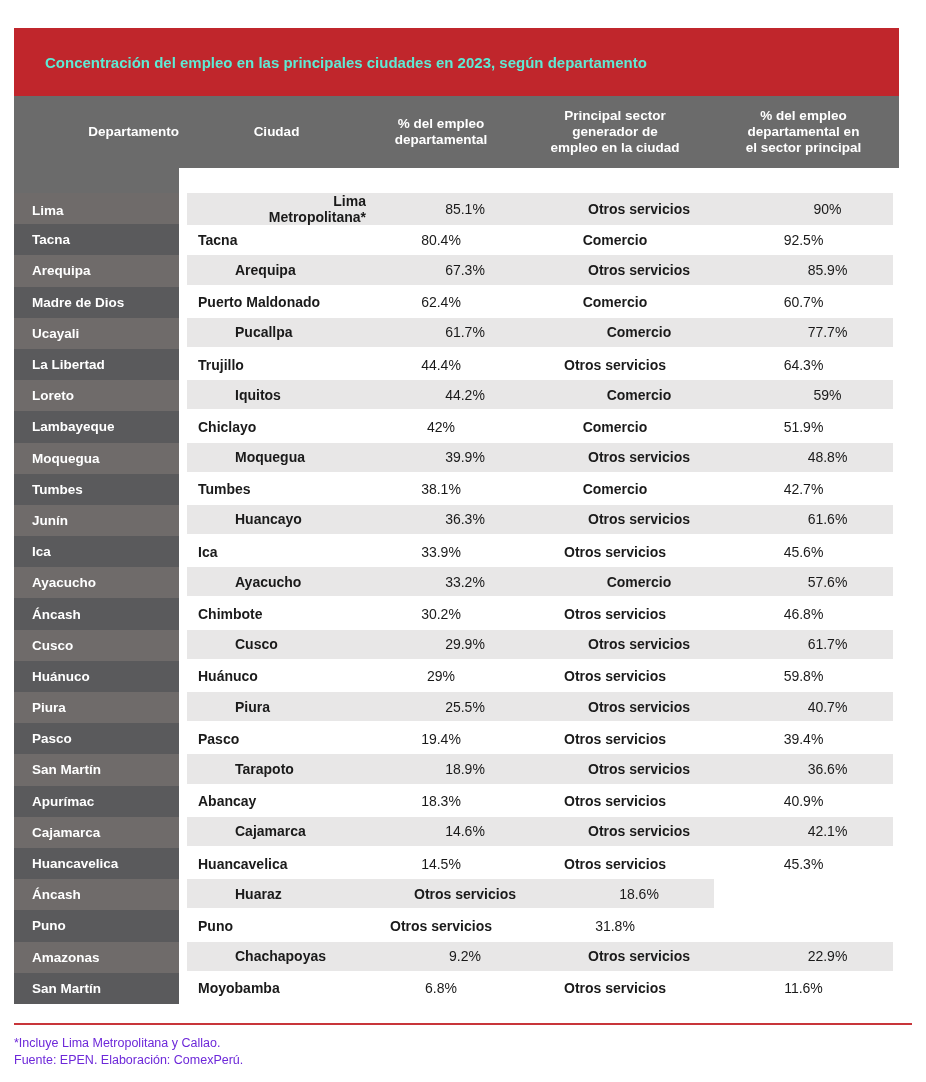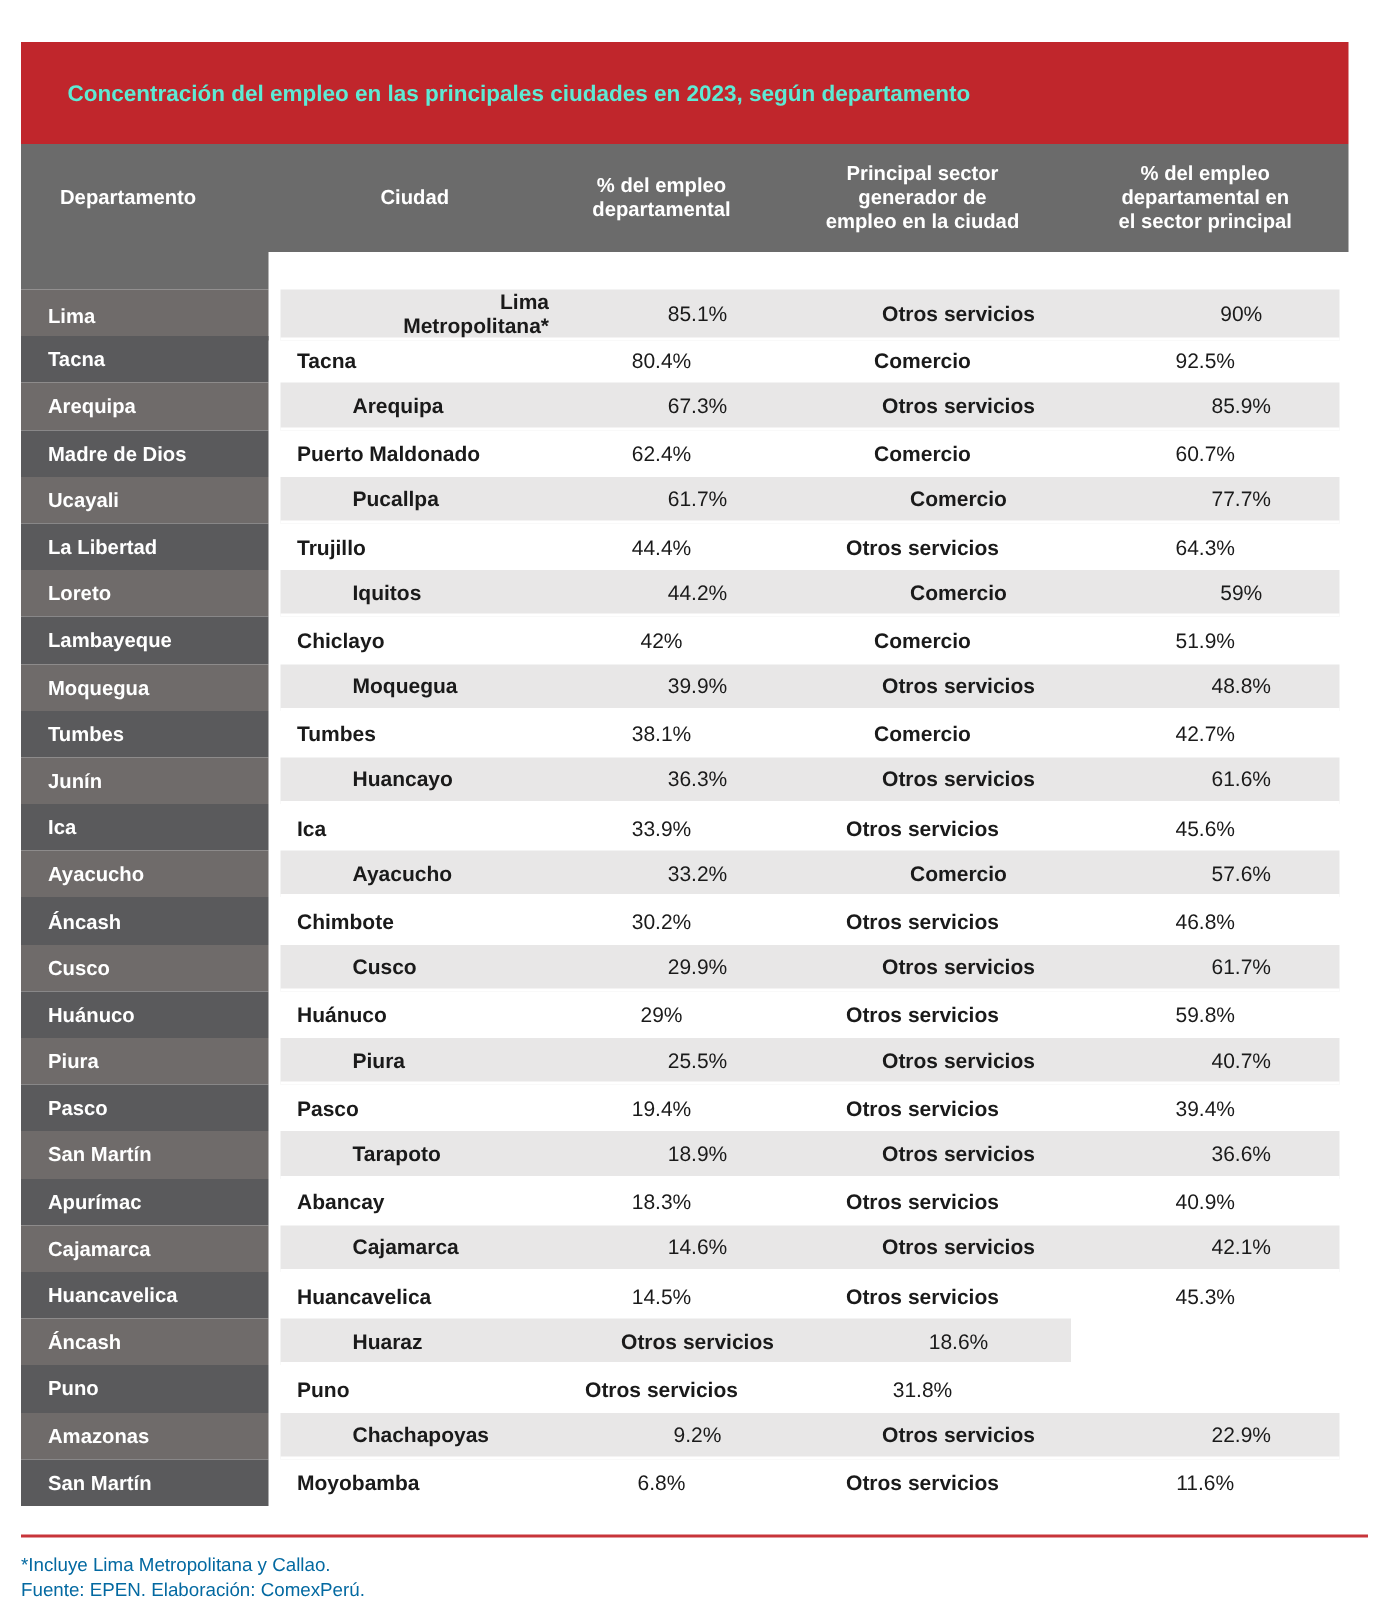--- a/index.html
+++ b/index.html
@@ -28,21 +28,21 @@
   }
   .hdr {
     height:72px;
     background:var(--header-gray,#6b6b6b);
   }
   .hcell {
     display:flex; flex-direction:column; justify-content:center; align-items:center;
     color:#ffffff; font-weight:bold; font-size:13.5px; line-height:16px;
     text-align:center; box-sizing:border-box;
   }
-  .hcell.first { align-items:flex-start; padding-left:26px; text-align:left; }
+  .hcell.first { align-items:flex-end; padding-left:26px; text-align:left; }
   .hdr-ext {
     width:165px; height:25px;
     background:var(--header-gray,#6b6b6b);
   }
 
   
   .row { height:31.2px;text-align:right; }
   .cell {
     display:flex; align-items:center; justify-content:center;
     font-size:14px; color:var(--text-dark,#1a1a1a); box-sizing:border-box;
@@ -52,21 +52,21 @@
     color:#ffffff; font-weight:bold; font-size:13.5px;
   }
   .row.odd  .c-dept { background:var(--dept-row-light,#6f6b6a); }
   .row.even .c-dept { background:var(--dept-row-dark,#5a5a5c); }
   .row.odd  .data   { background:var(--row-shade,#e8e7e7); border-bottom:2px solid #ffffff;padding-left:48px; }
   .c-city { justify-content:flex-start; padding-left:11px; font-weight:bold; }
   .c-sector { font-weight:bold; }
 
   
   .divider { margin-top:19px; width:898px; height:2px; background:var(--divider-red,#c8353a); }
-  .foot { margin-top:10px; font-size:12.5px; line-height:17px; color:#0369a1; }
+  .foot { margin-top:10px; font-size:12.5px; line-height:17px; color:#6d28d9; }
 </style>
 </head>
 <body>
 
 <div class="wrap">
 
   <div class="banner">
     <span class="title">Concentración del empleo en las principales ciudades en 2023, según departamento</span>
   </div>
 

